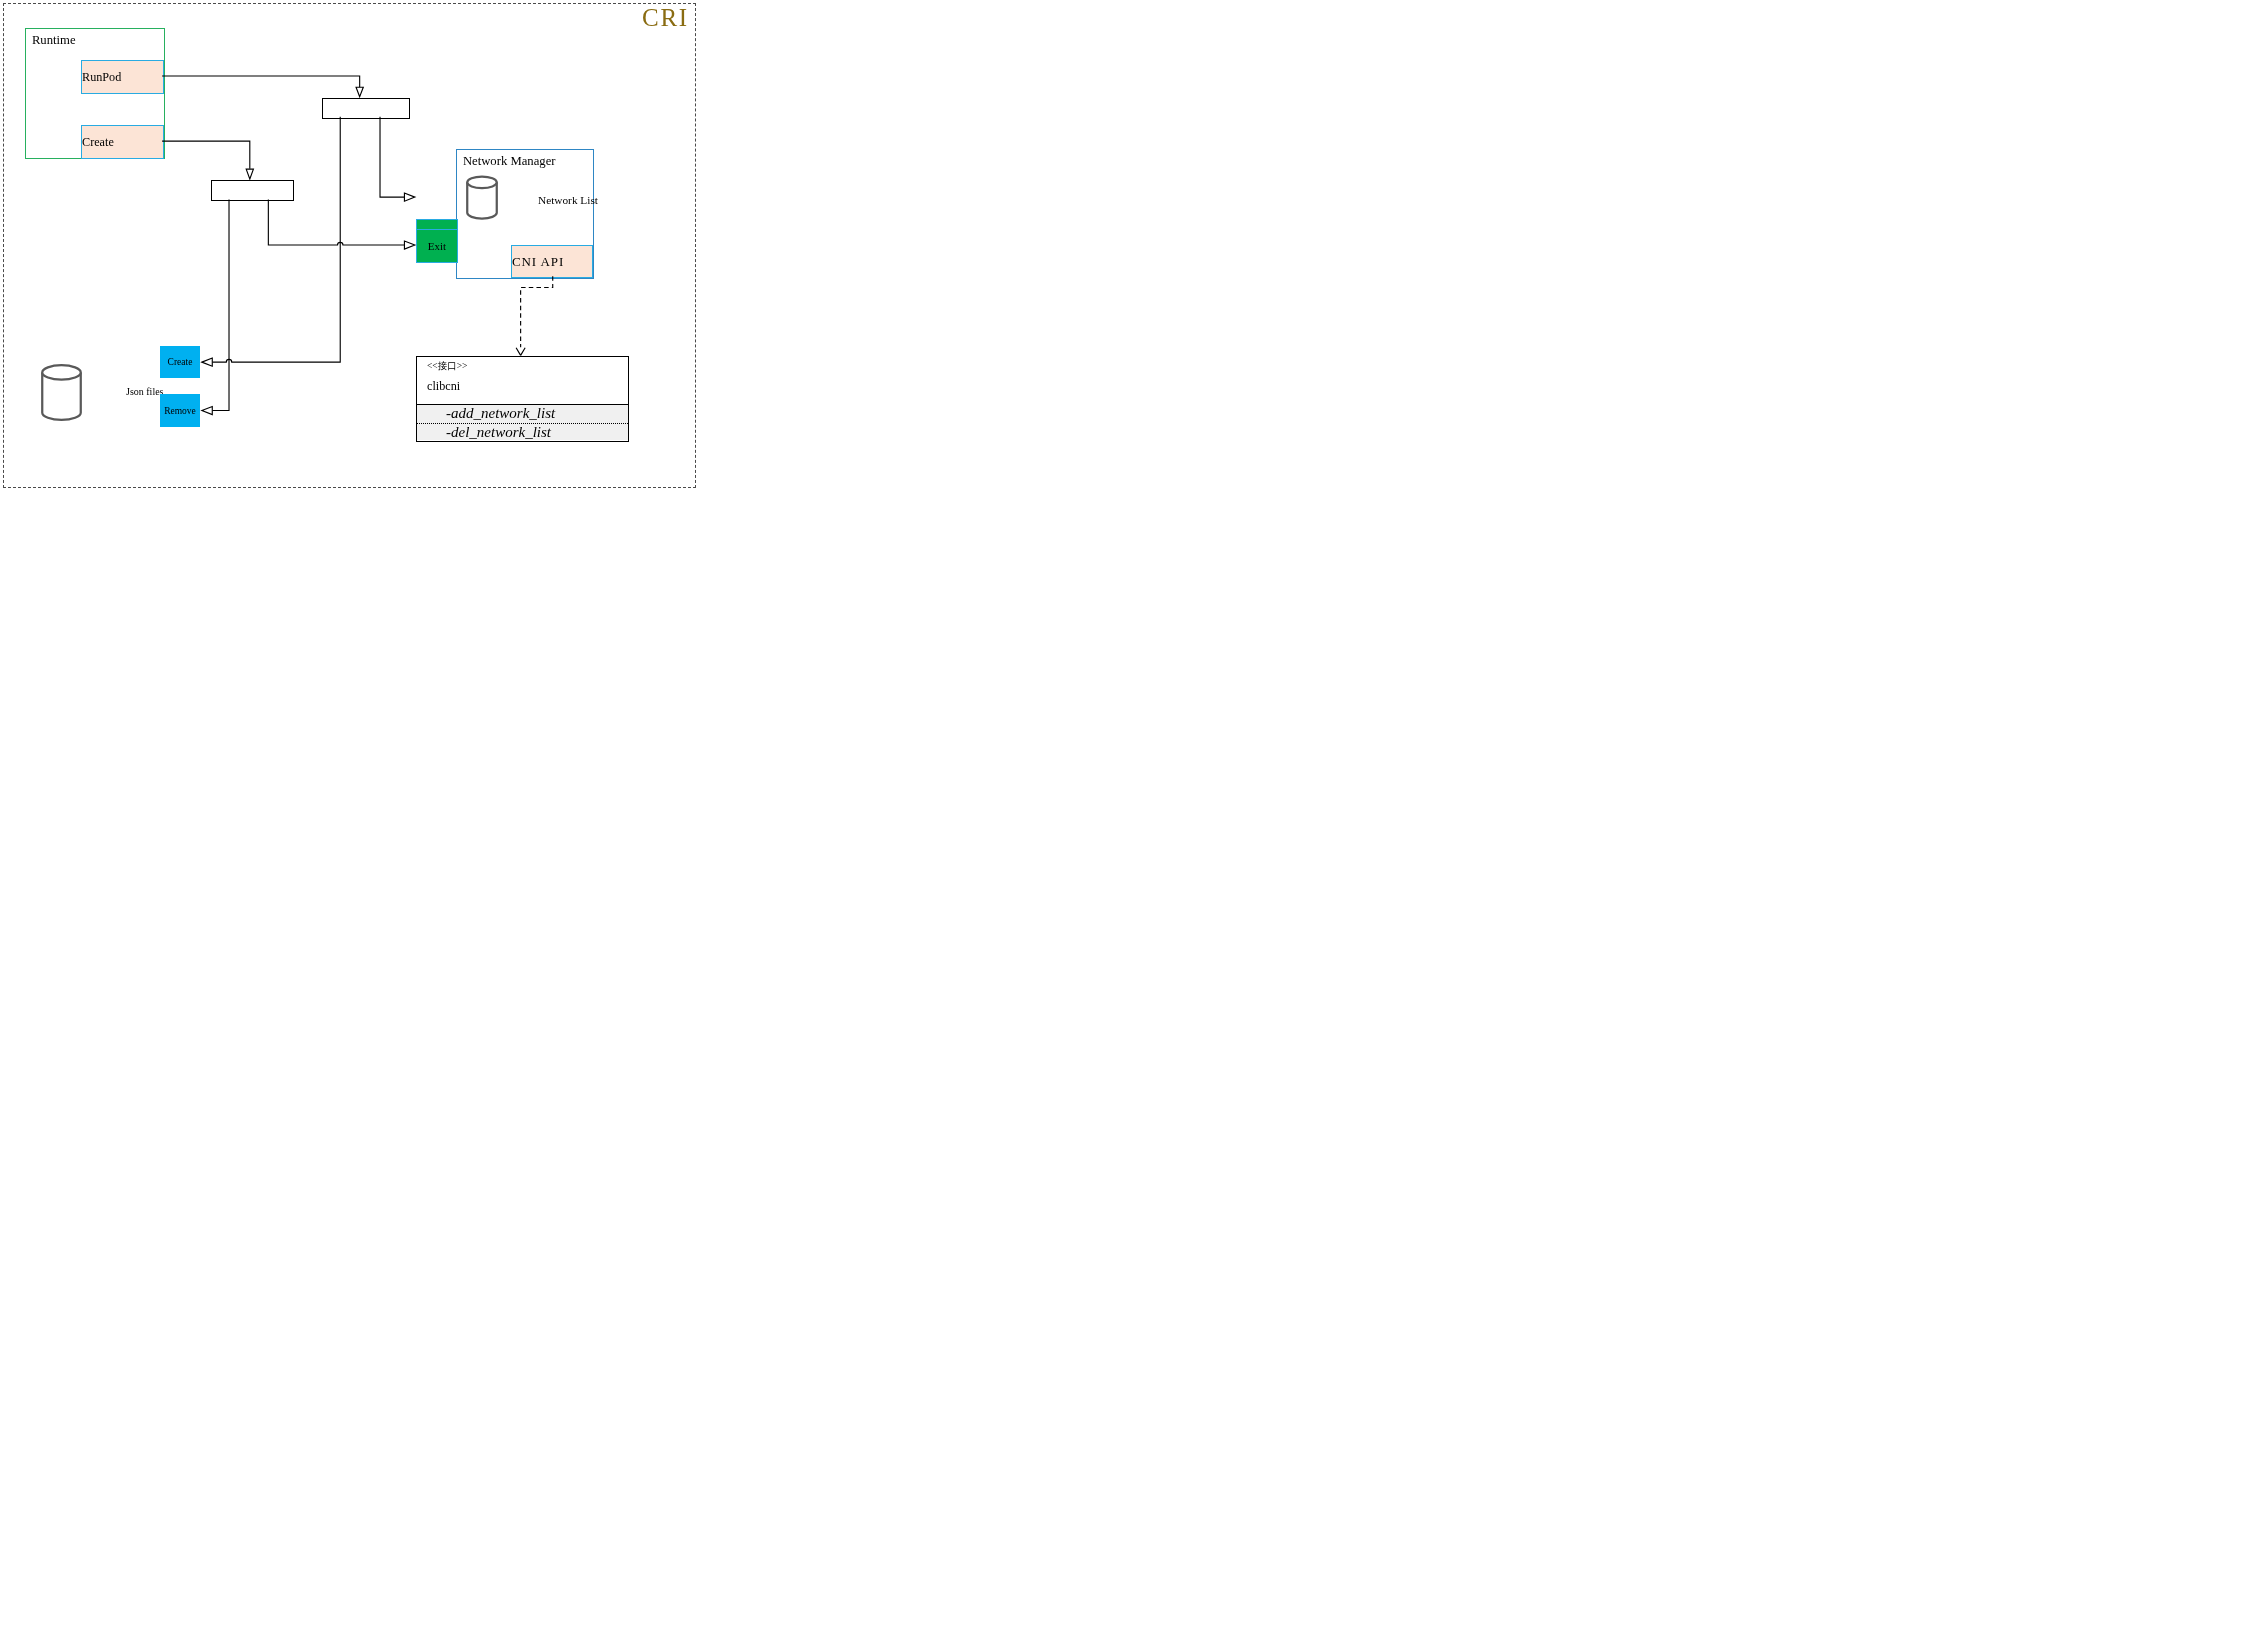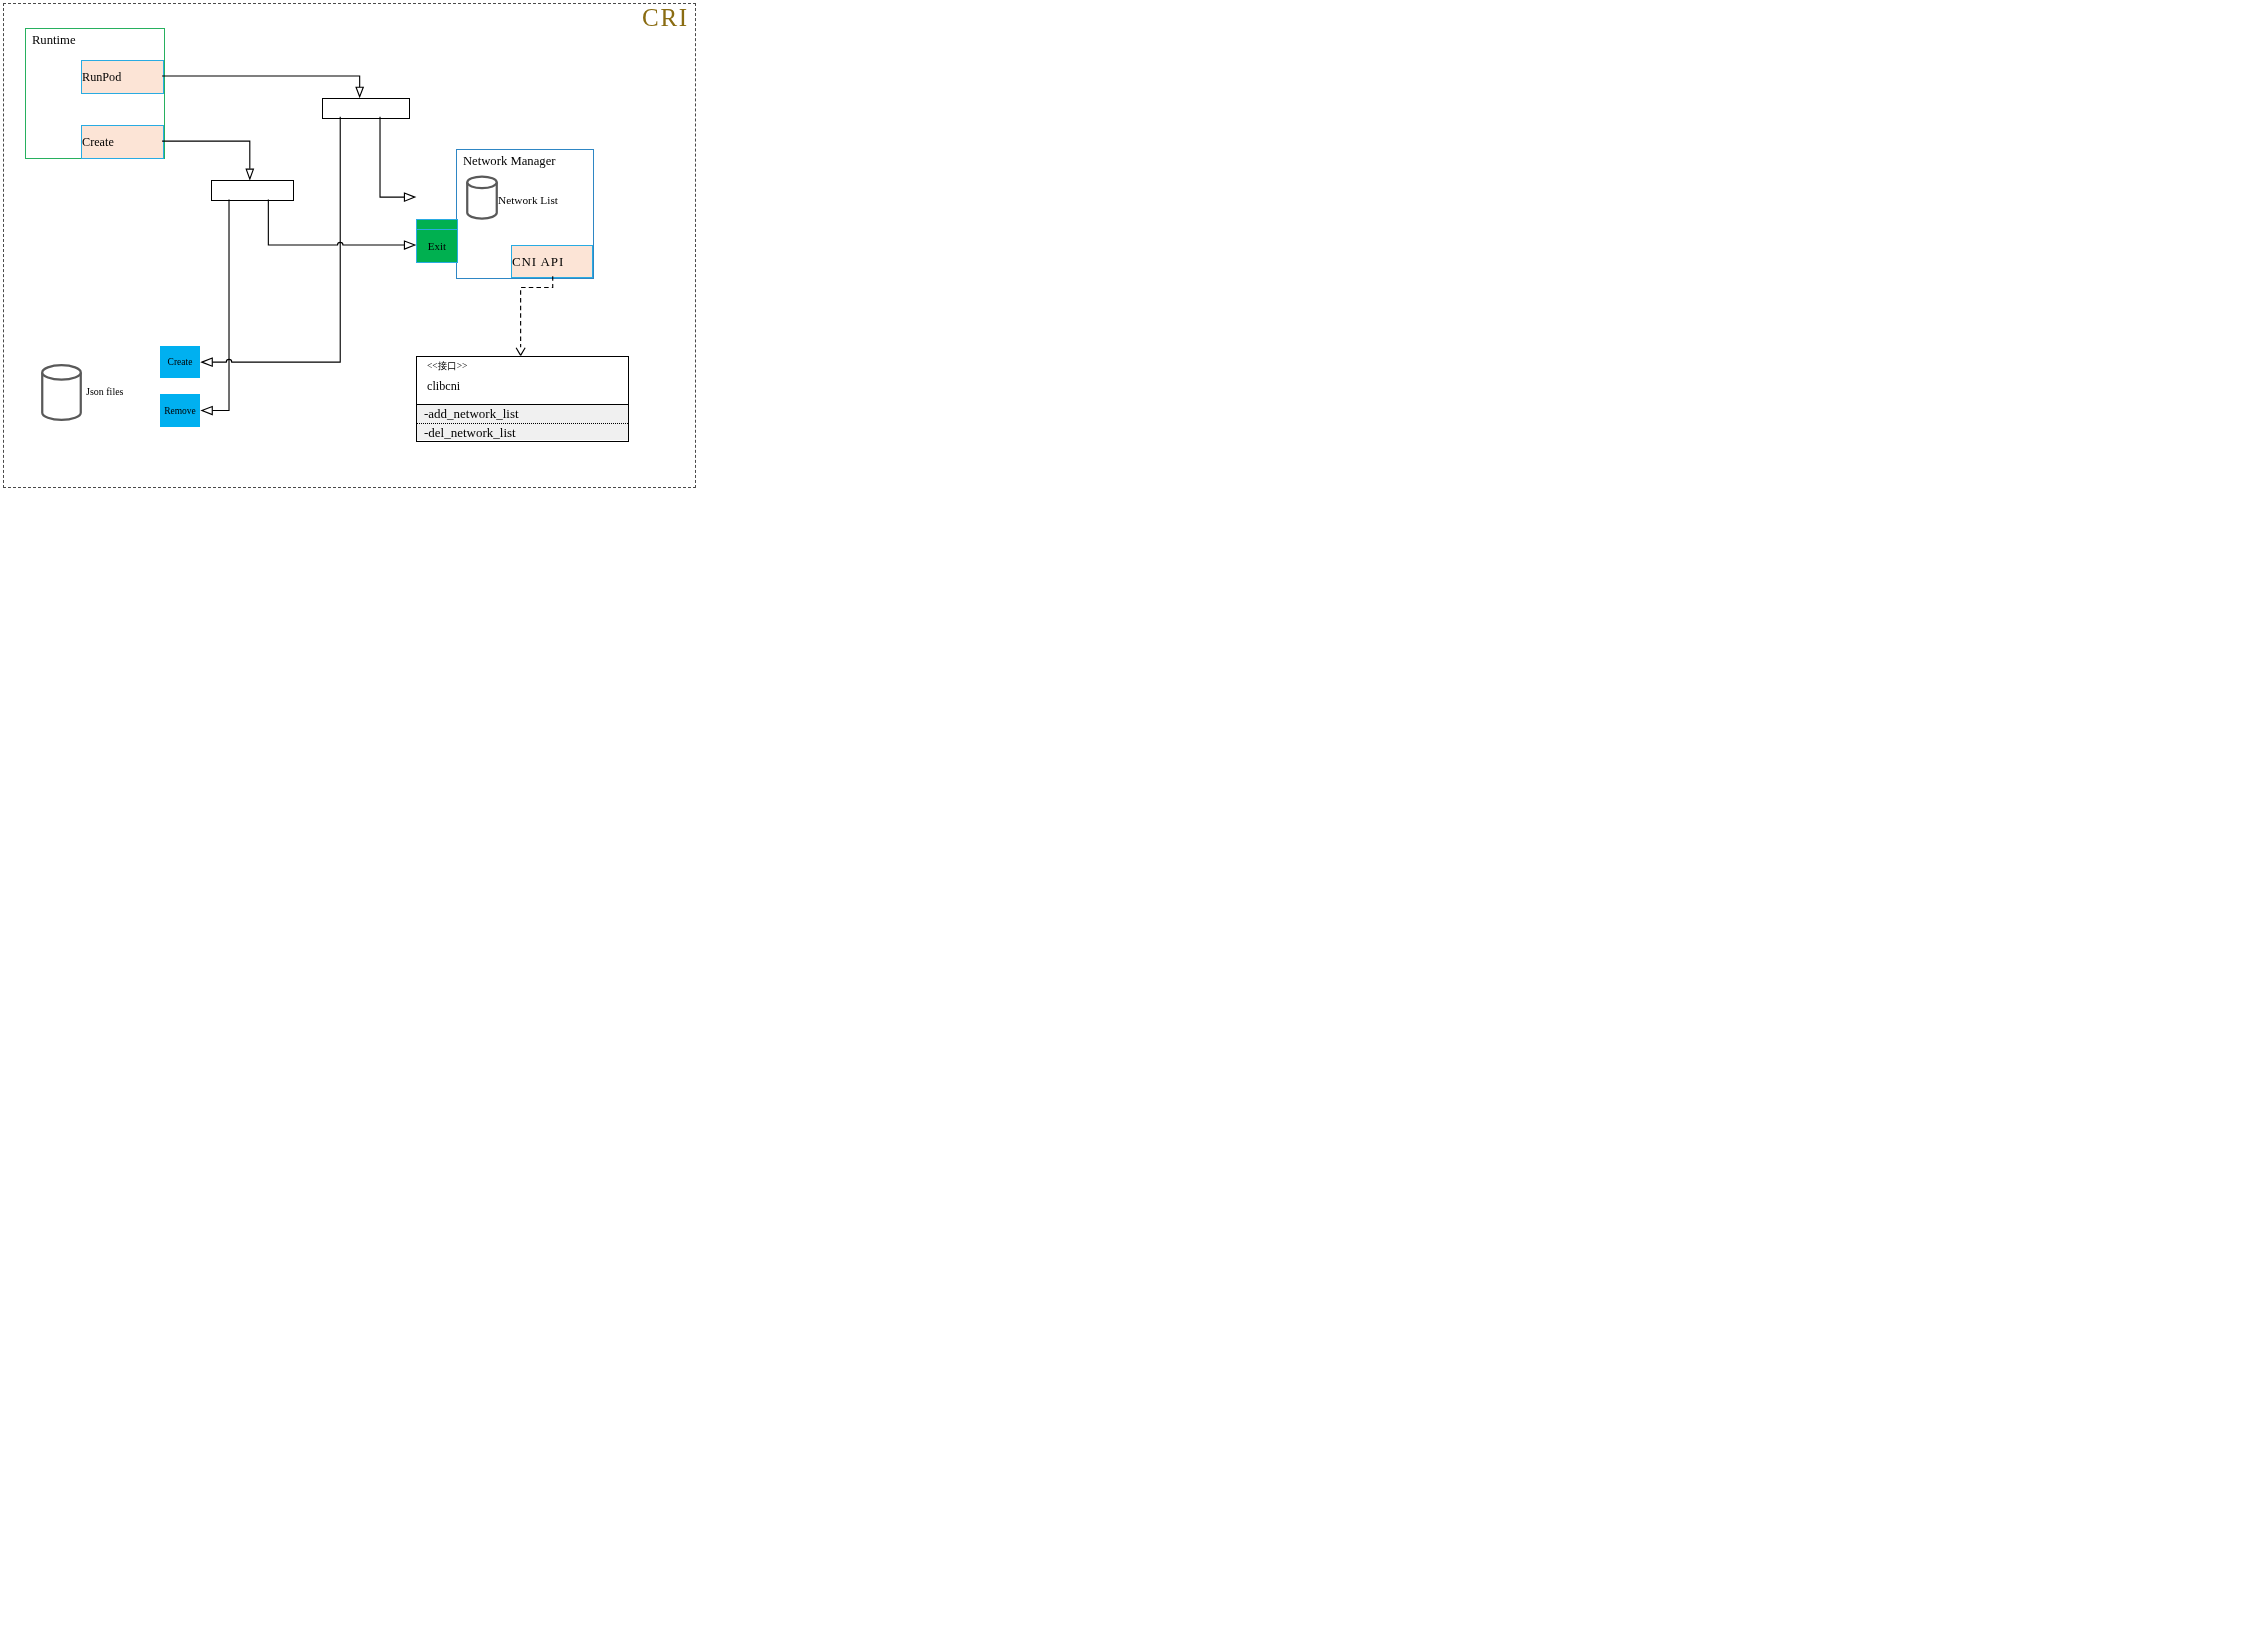--- a/index.html
+++ b/index.html
@@ -34,33 +34,33 @@
 
   .cyanbox{position:absolute;background:#00b0f0;
     display:flex;align-items:center;justify-content:center;font-size:9.5px;color:#000;z-index:2;}
   #create-box{left:160px;top:346px;width:40px;height:32px;}
   #remove-box{left:160px;top:394px;width:40px;height:33px;}
 
   .bar{position:absolute;background:#fff;border:1.4px solid #000;z-index:2;}
   #bar-runpod{left:322px;top:98px;width:86px;height:19px;}
   #bar-stoppod{left:211px;top:180px;width:81px;height:19.4px;}
 
-  .side-label{position:absolute;font-size:11.3px;color:#000;white-space:nowrap;z-index:2;}
+  .side-label{position:absolute;font-size:11.3px;color:#000;white-space:nowrap;z-index:2;margin-left:40px;}
   #network-list-label{left:498px;top:194px;}
   #json-files-label{left:86px;top:386px;font-size:10px;}
 
   #clibcni-box{
     position:absolute;left:416px;top:356px;width:213px;height:86px;
     border:1.4px solid #000;background:#fff;box-sizing:border-box;z-index:2;
   }
   #clibcni-box .uml-head{height:47px;padding:2.7px 0 0 10px;box-sizing:border-box;}
   #clibcni-box .uml-stereotype{font-size:9.5px;}
   #clibcni-box .uml-name{font-size:12.2px;margin-top:6.3px;}
   #clibcni-box .uml-attrs{border-top:1.4px solid #000;background:#f0f0f0;height:36px;box-sizing:border-box;}
-  #clibcni-box .uml-attr{height:18px;line-height:17px;padding-left:7px;font-size:13px;box-sizing:border-box;}
+  #clibcni-box .uml-attr{height:18px;line-height:17px;padding-left:29px;font-size:15px;box-sizing:border-box;font-style:italic;}
   #clibcni-box .uml-attr + .uml-attr{border-top:1.4px dotted #000;}
 
   #connector-layer{position:absolute;left:0;top:0;width:699px;height:491px;z-index:5;pointer-events:none;}
   .db-icon{position:absolute;z-index:2;}
 </style>
 </head>
 <body>
 
 <div id="canvas">
 

